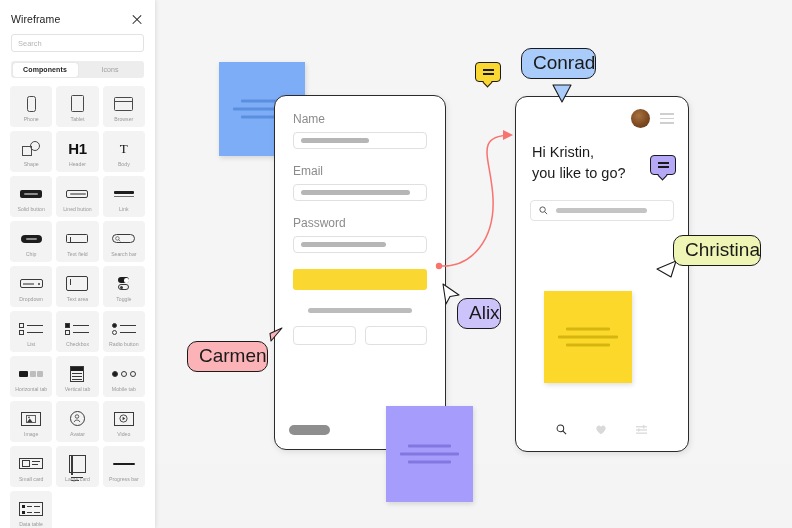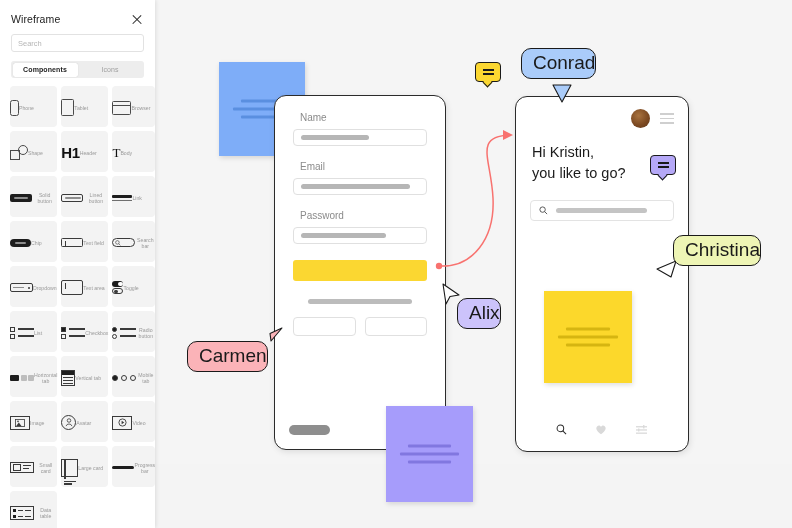--- a/index.html
+++ b/index.html
@@ -57,22 +57,22 @@
   }
   .tab.active { background: #fff; color: #1c1c1c; font-weight: bold; box-shadow: 0 0 1px rgba(0,0,0,.2); }
 
   .grid {
     margin: 8px 10px 0 10px;
     display: grid; grid-template-columns: repeat(3, 1fr);
     gap: 4px;
   }
   .cell {
     background: #f3f3f3; border-radius: 4px;
-    height: 41px; display: flex; flex-direction: row;
-    align-items: center; cursor: pointer;
+    height: 41px; display: flex; flex-direction: column;
+    align-items: center; justify-content: center; cursor: pointer;
     padding-top: 2px;
   }
   .cell .gfx { height: 22px; display: flex; align-items: center; justify-content: center; }
   .cell .cap { font-size: 5.2px; color: #9a9a9a; margin-top: 2px; text-align: center; line-height: 1; }
 
   
   .g-phone { width: 9px; height: 16px; border: 1px solid #4a4a4a; border-radius: 2.5px; }
   .g-tablet { width: 13px; height: 17px; border: 1px solid #4a4a4a; border-radius: 1.5px; }
   .g-browser { width: 19px; height: 14px; border: 1px solid #4a4a4a; border-radius: 1.5px; position: relative; }
   .g-browser:after { content:""; position:absolute; left:0; top:3.5px; right:0; height:1px; background:#4a4a4a; }
@@ -150,21 +150,21 @@
   .sticky .lines i.s { height: 3px; width: 72%; margin: 0 auto 5px auto; }
   .sticky .lines i.l { height: 3px; width: 100%; margin: 0 auto 5px auto; }
   .sticky .lines i.s2 { height: 3px; width: 72%; margin: 0 auto; }
 
   .mock {
     position: absolute; background: #fff;
     border: 1.2px solid #2b2b2b; border-radius: 12px;
     box-shadow: 1px 2px 6px rgba(0,0,0,.10);
   }
 
-  .f-label { font-size: 10px; color: #8b8b8b; margin-left: 7px; }
+  .f-label { font-size: 12px; color: #8b8b8b; }
   .f-input {
     border: 1px solid #e0e0e0; border-radius: 4px; height: 17px;
     display: flex; align-items: center; padding: 0 7px; background:#fff;
   }
   .f-input i { display:block; height: 5px; background: #b6b6b6; border-radius: 2.5px; }
 
   .ghost-btn { border: 1px solid #e0e0e0; border-radius: 4px; height: 19px; background:#fff; }
 
   .cursor-tag {
     position: absolute; display: flex; align-items: center; justify-content: center;

